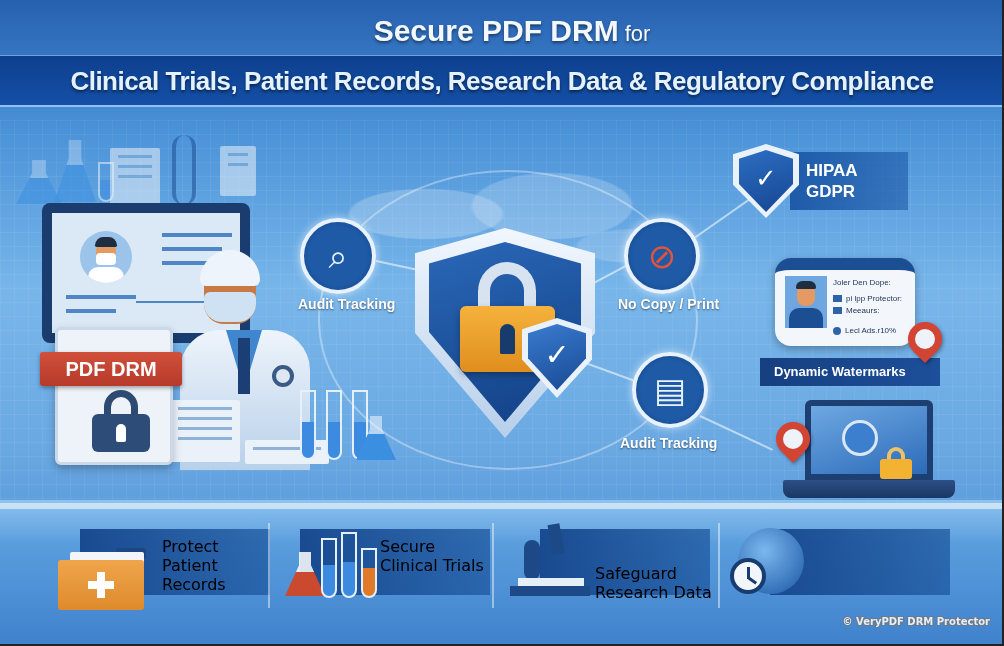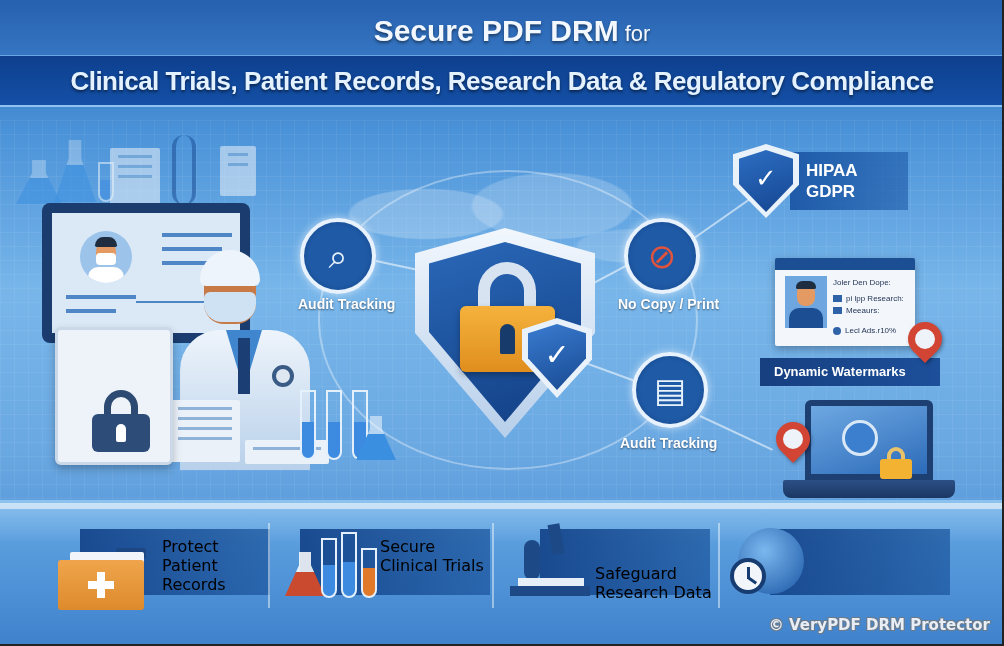--- a/index.html
+++ b/index.html
@@ -156,21 +156,21 @@
   .hipaa-band {
     position: absolute; left: 790px; top: 152px; width: 118px; height: 58px;
     background: linear-gradient(90deg, #1e5aa8, rgba(30,90,168,0.6));
   }
   .hipaa-text {
     position: absolute; left: 806px; top: 160px; color: #fff; font-weight: bold;
     font-family: "Liberation Sans", sans-serif; font-size: 17px; line-height: 21px;
   }
   .id-card {
     position: absolute; left: 775px; top: 258px; width: 140px; height: 88px;
-    background: #f3f7fc; border-radius: 2px; border-top: 12px solid #1c4e93;
+    background: #f3f7fc; border-radius: 16px; border-top: 12px solid #1c4e93;
     box-shadow: 0 3px 8px rgba(0,0,0,0.3);
   }
   .id-photo { position: absolute; left: 10px; top: 6px; width: 42px; height: 52px; background: #6ea7e0; overflow: hidden; }
   .id-photo .f { position: absolute; left: 12px; top: 8px; width: 18px; height: 22px; background: #e39a63; border-radius: 8px; }
   .id-photo .h { position: absolute; left: 11px; top: 5px; width: 20px; height: 8px; background: #1f2d40; border-radius: 8px 8px 2px 2px; }
   .id-photo .b { position: absolute; left: 4px; top: 32px; width: 34px; height: 24px; background: #1c4e93; border-radius: 10px 10px 0 0; }
   .id-line { position: absolute; left: 58px; font-size: 8px; color: #1d3050; white-space: nowrap; font-family: "Liberation Sans", sans-serif; }
   .id-ic { display: inline-block; width: 9px; height: 7px; background: #2f63a8; margin-right: 4px; vertical-align: middle; }
   .wm-band {
     position: absolute; left: 760px; top: 358px; width: 180px; height: 28px;
@@ -220,21 +220,21 @@
   }
   .clock {
     position: absolute; left: 730px; top: 558px; width: 36px; height: 36px; border-radius: 50%;
     background: #f2f6fb; border: 4px solid #173c72;
   }
   .clock .hh { position: absolute; left: 13px; top: 5px; width: 3px; height: 12px; background: #173c72; }
   .clock .mh { position: absolute; left: 14px; top: 14px; width: 10px; height: 3px; background: #173c72; transform: rotate(35deg); transform-origin: 0 50%; }
 
   .copyright {
     position: absolute; right: 12px; top: 616px; color: #e7eef6; font-weight: bold;
-    font-family: "DejaVu Sans", sans-serif; font-size: 15px;
+    font-family: "DejaVu Sans", sans-serif; font-size: 10px;
     text-shadow: 1px 1px 0 #6b7a8b, -1px -1px 0 #6b7a8b, 1px -1px 0 #6b7a8b, -1px 1px 0 #6b7a8b;
   }
 </style>
 </head>
 <body>
 
 <div class="canvas">
   <div class="pattern"></div>
   <div class="worldmap"></div>
   <div class="orbit"></div>
@@ -296,20 +296,21 @@
       <div class="pl"></div>
       <div class="pl"></div>
       <div class="pl"></div>
       <div class="pl"></div>
     </div>
   <div class="paper" style="left:245px;top:440px;width:84px;height:24px;">
       <div class="pl"></div>
     </div>
 
   <div class="pdf-doc"></div>
+  <div class="pdf-ribbon">PDF DRM</div>
   <div class="pdf-lock">
     <div class="lock-shackle"></div>
       <div class="lock-body"></div>
       <div class="lock-hole"></div>
   </div>
 
   <div class="tubes">
     <div class="tube" style="left:10px;"></div>
     <div class="tube" style="left:36px;"></div>
     <div class="tube" style="left:62px;"></div>
@@ -345,21 +346,21 @@
     <div>GDPR</div>
   </div>
 
   <div class="id-card">
     <div class="id-photo">
         <div class="b"></div>
         <div class="f"></div>
         <div class="h"></div>
       </div>
     <div class="id-line" style="top:8px;">Joler Den Dope:</div>
-    <div class="id-line" style="top:24px;"><span class="id-ic"></span><span>pi lpp Research:</span></div>
+    <div class="id-line" style="top:24px;"><span class="id-ic"></span><span>pi lpp Protector:</span></div>
     <div class="id-line" style="top:36px;"><span class="id-ic"></span><span>Meeaurs:</span></div>
     <div class="id-line" style="top:56px;text-align:right;"><span class="id-ic" style="border-radius:50%;width:8px;height:8px;"></span><span>Lecl Ads.r10%</span></div>
   </div>
 
   <div class="wm-band"></div>
   <div class="wm-text">Dynamic Watermarks</div>
   <div class="pin" style="left:908px;top:322px;">
       <div class="pin-in"></div>
     </div>
 

